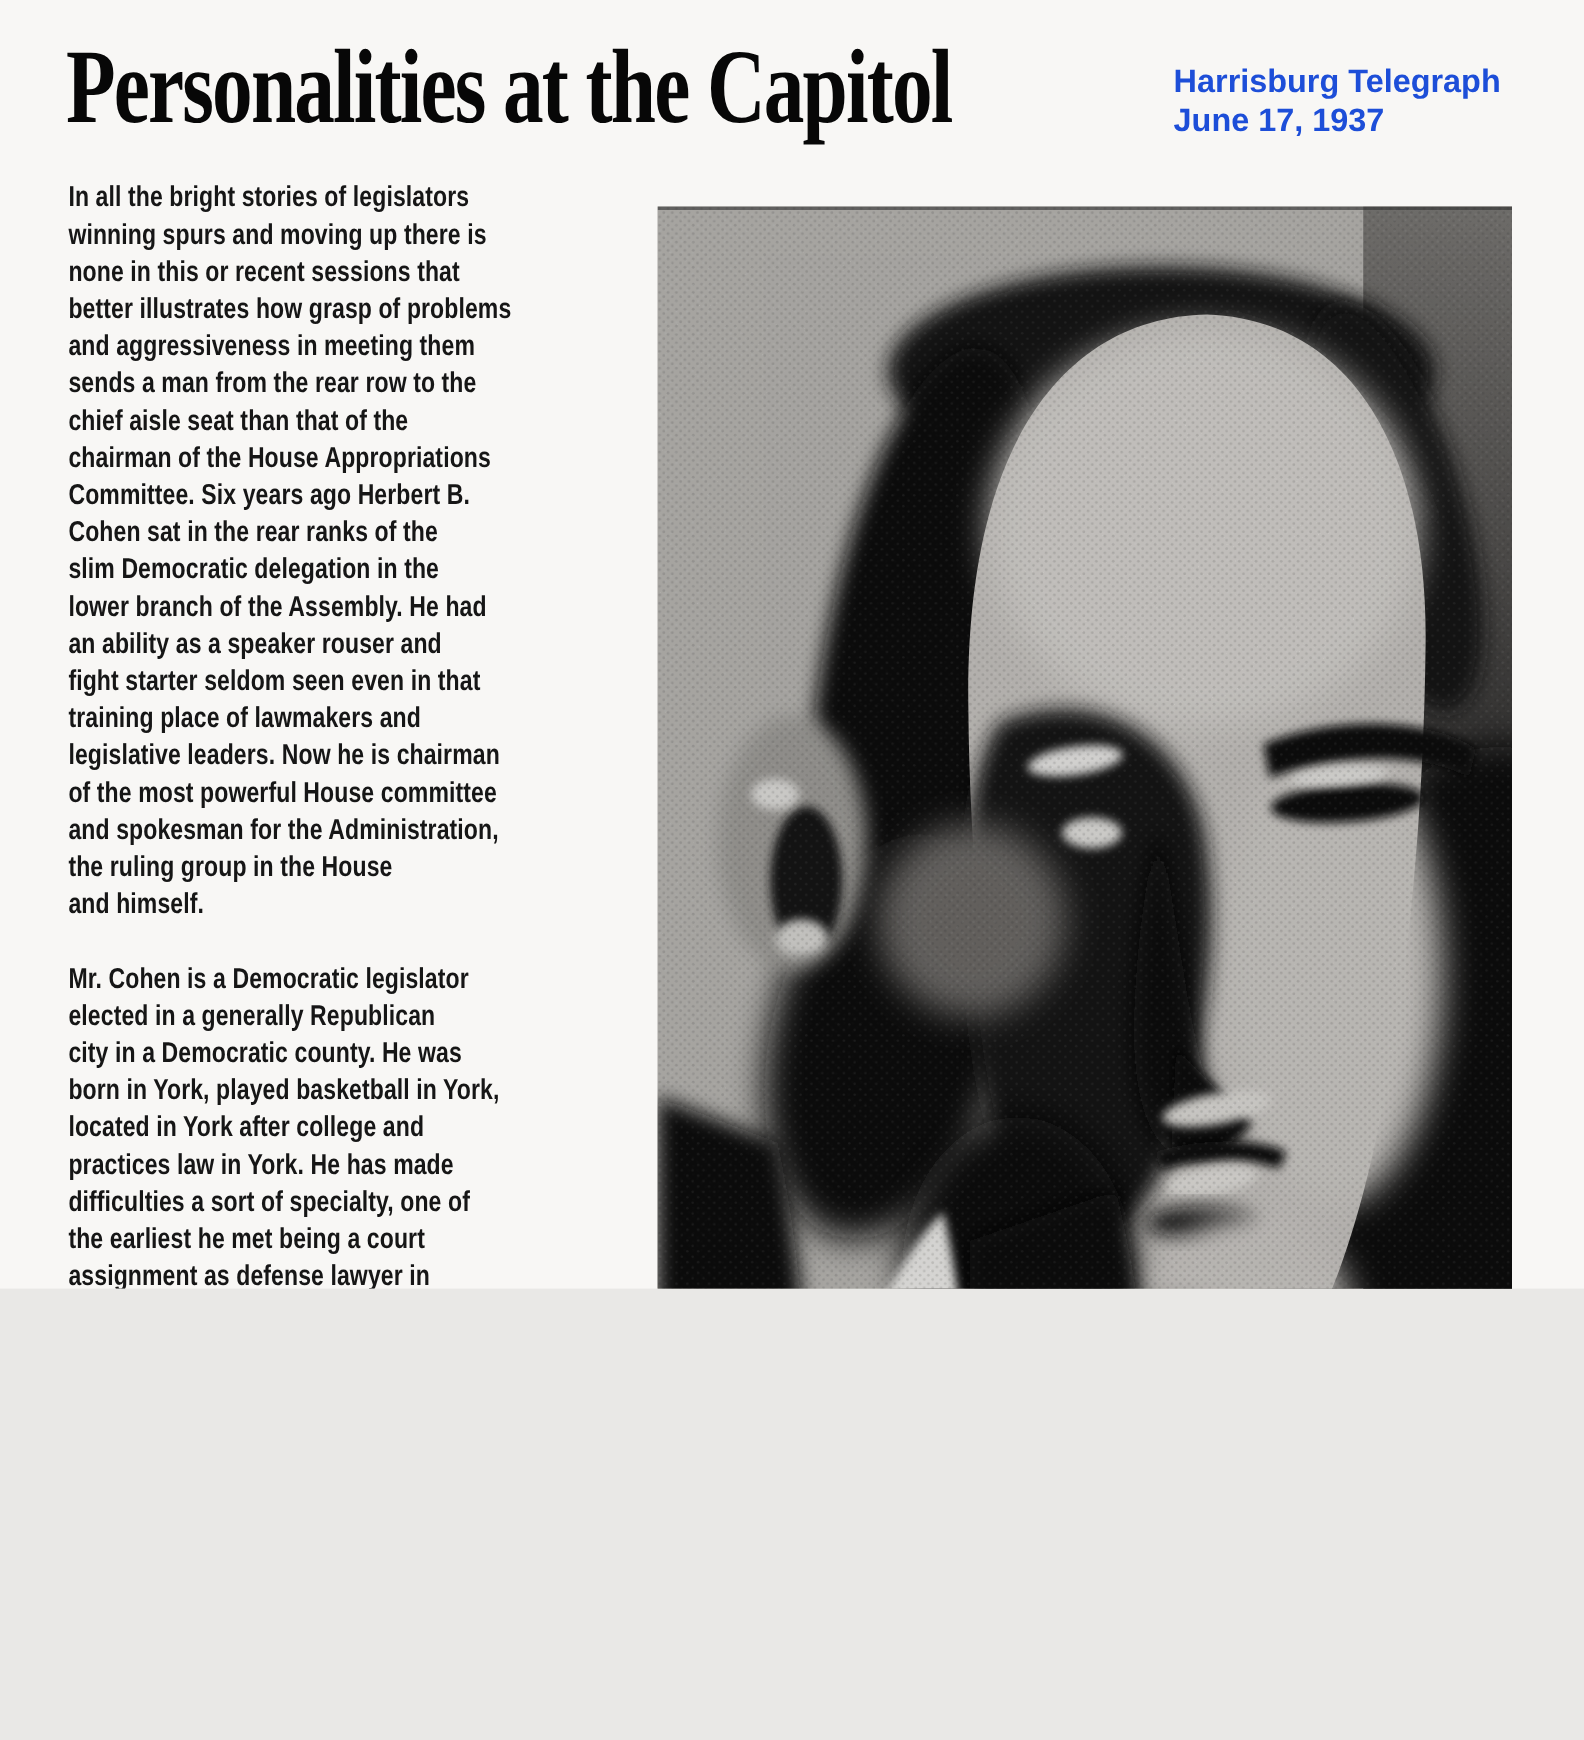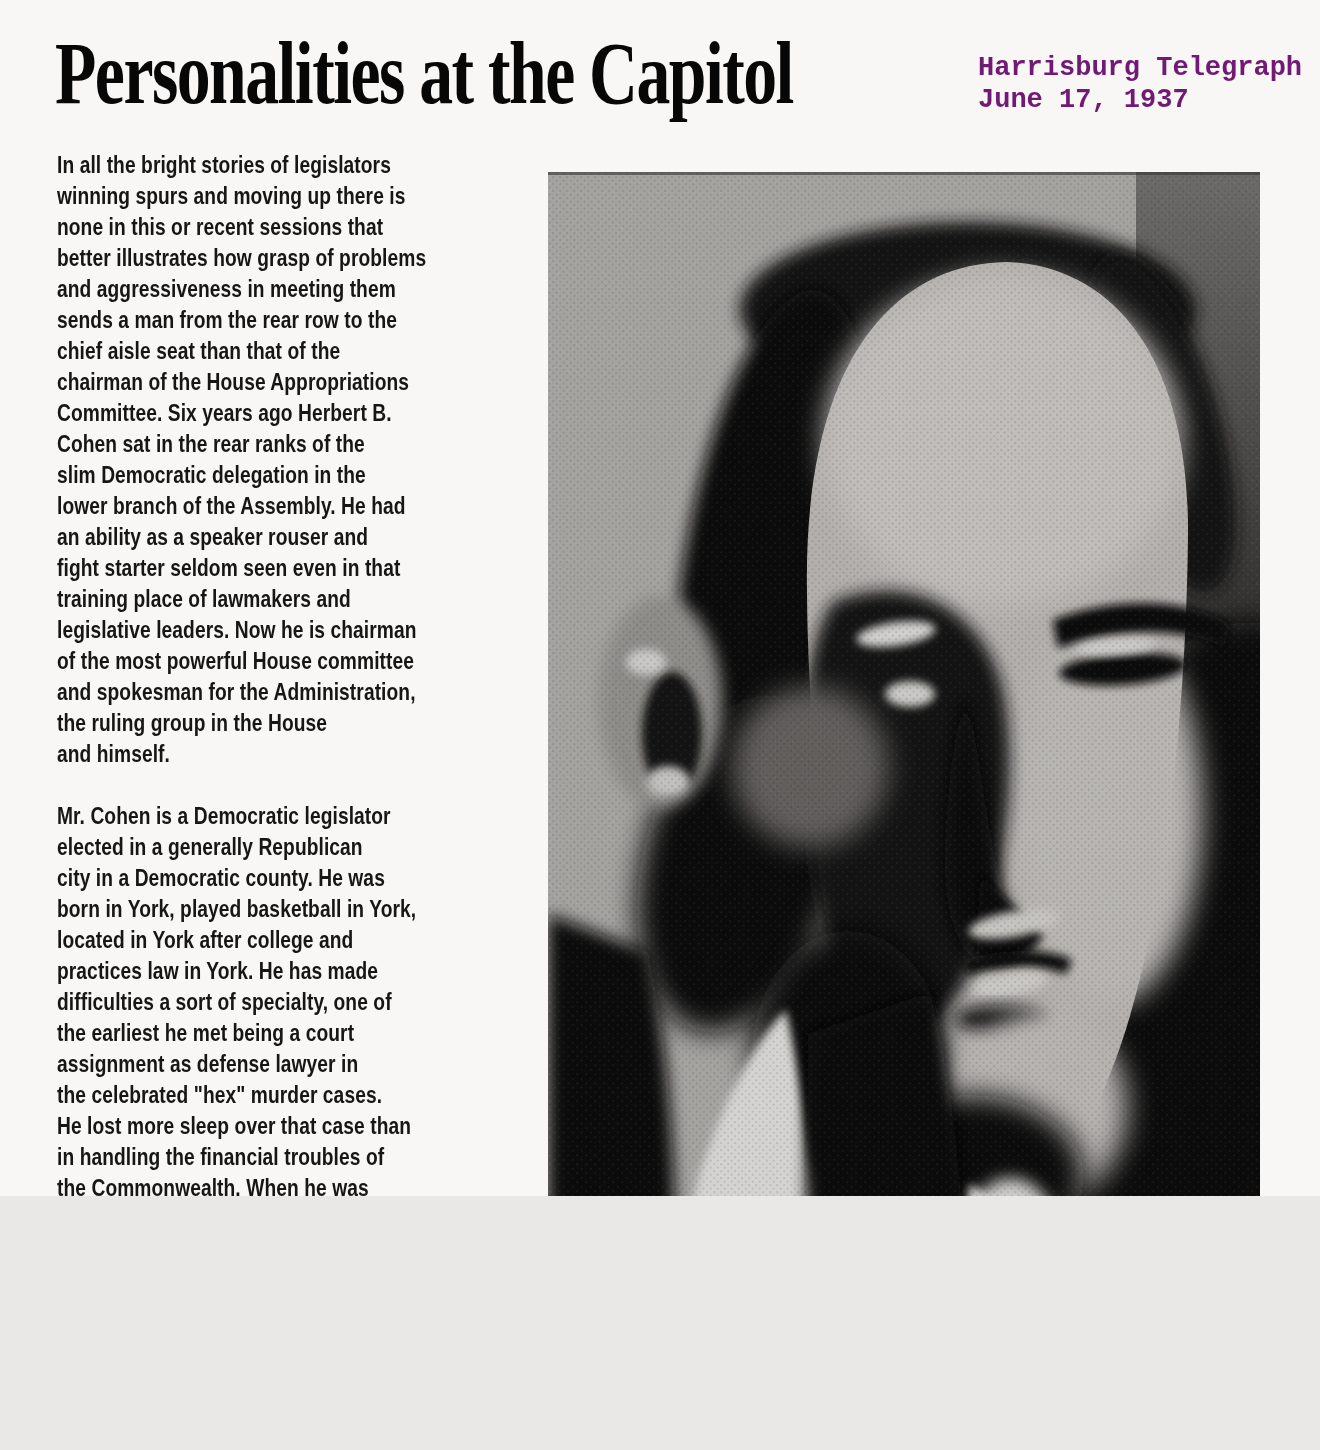--- a/index.html
+++ b/index.html
@@ -1,30 +1,30 @@
 <!DOCTYPE html>
 <html><head>
 <meta charset="utf-8">
 <style>
   html,body{margin:0;padding:0;}
   body{background:#e9e8e6;font-family:"Liberation Sans",sans-serif;}
   .page{
-    position:relative;width:1320px;height:1196px;margin:0 auto;
+    position:relative;width:1320px;height:1074px;margin:0 auto;
     background:#f8f7f5;overflow:hidden;color:#0d0d0d;
   }
   .title{
     position:absolute;left:55px;top:28px;margin:0;
     font-family:"Liberation Serif",serif;font-weight:bold;
     font-size:88px;line-height:1.05;letter-spacing:-2px;color:#070707;
     transform:scale(0.77,1);transform-origin:left top;white-space:nowrap;
   }
   .byline{
     position:absolute;left:978px;top:52px;
-    font-family:Liberation Mono, monospace;font-weight:bold;
-    font-size:27px;line-height:32px;color:#701a75;white-space:nowrap;
+    font-family:Liberation Sans, sans-serif;font-weight:bold;
+    font-size:27px;line-height:32px;color:#1d4ed8;white-space:nowrap;
   }
   .body-col{
     position:absolute;left:57px;top:149px;width:620px;
     transform:scale(0.80,1);transform-origin:left top;
   }
   .para{
     margin:0 0 31px 0;
     font-family:"Liberation Sans",sans-serif;font-weight:bold;
     font-size:24px;line-height:31px;color:#161616;
     white-space:pre-line;letter-spacing:0.1px;

